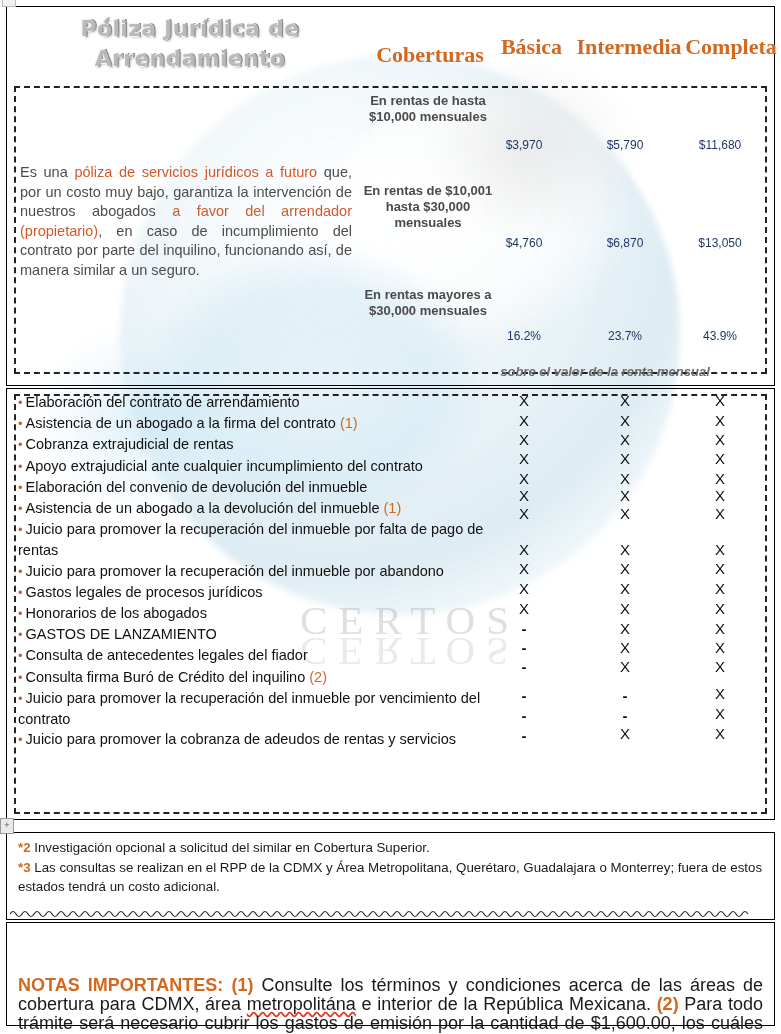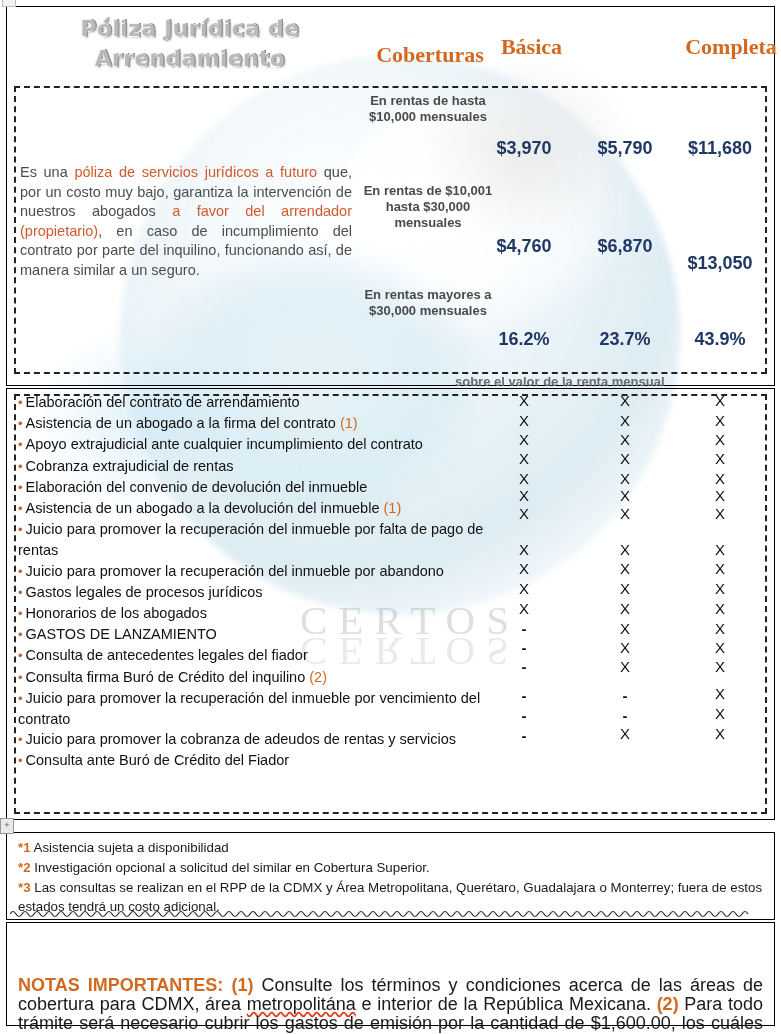--- a/index.html
+++ b/index.html
@@ -183,36 +183,38 @@
     font-weight: bold;
     font-size: 13px;
     line-height: 16px;
     color: #4a4a4a;
     text-align: center;
     width: 150px;
     z-index: 4;
   }
   .price-cell {
     position: absolute;
-    font-weight: bold;
-    font-size: 18px;
+    font-weight: normal;
+    font-size: 12px;
     color: #1f3864;
     text-align: center;
     z-index: 4;
     white-space: nowrap;
   }
   #footnote-rent {
     position: absolute;
-    left: 455px; top: 374px;
+    left: 455px; top: 364px;
     width: 300px;
     font-size: 13px;
     font-weight: bold;
     color: #6b6b6b;
+    text-align: center;
     z-index: 6;
     white-space: nowrap;
+    font-style: italic;
   }
 
   
   .c-basica    { left: 476px; width: 96px; }
   .c-intermedia{ left: 560px; width: 130px; }
   .c-completa  { left: 660px; width: 120px; }
 
   
   #list-zone {
     position: absolute;
@@ -307,66 +309,66 @@
 <div class="frame" id="frame-list"></div>
 <div class="frame" id="frame-notes"></div>
 <div class="frame" id="frame-important"></div>
 <div id="top-handle"></div>
 <div id="left-handle">+</div>
 
 <div id="header-band">
   <div id="doc-title">Póliza Jurídica de Arrendamiento</div>
   <div class="col-head" id="head-coberturas">Coberturas</div>
   <div class="col-head" id="head-basica">Básica</div>
+  <div class="col-head" id="head-intermedia">Intermedia</div>
   <div class="col-head" id="head-completa">Completa</div>
 </div>
 
 <div id="price-zone"></div>
 
 <div id="intro-text">
   <span>Es una </span><span class="hl">póliza de servicios jurídicos a futuro</span><span> que, por un costo muy bajo, garantiza la intervención de nuestros abogados </span><span class="hl">a favor del arrendador (propietario)</span><span>, en caso de incumplimiento del contrato por parte del inquilino, funcionando así, de manera similar a un seguro.</span>
 </div>
 
 <div class="band-label" style="left:353px; top:93px;">En rentas de hasta $10,000 mensuales</div>
 <div class="band-label" style="left:353px; top:183px;">En rentas de $10,001 hasta $30,000 mensuales</div>
 <div class="band-label" style="left:353px; top:287px;">En rentas mayores a $30,000 mensuales</div>
 
 <div class="price-cell c-basica" style="top:138px;">$3,970</div>
 <div class="price-cell c-intermedia" style="top:138px;">$5,790</div>
 <div class="price-cell c-completa" style="top:138px;">$11,680</div>
 
 <div class="price-cell c-basica" style="top:236px;">$4,760</div>
 <div class="price-cell c-intermedia" style="top:236px;">$6,870</div>
-<div class="price-cell c-completa" style="top:236px;margin-top:17px;">$13,050</div>
+<div class="price-cell c-completa" style="top:236px;">$13,050</div>
 
 <div class="price-cell c-basica" style="top:329px;">16.2%</div>
 <div class="price-cell c-intermedia" style="top:329px;">23.7%</div>
 <div class="price-cell c-completa" style="top:329px;">43.9%</div>
 
 <div id="footnote-rent">sobre el valor de la renta mensual</div>
 
 <div id="list-zone"></div>
 
 <div id="coverage-list">
   <div class="cov-item"><span class="bul">•</span><span>Elaboración del contrato de arrendamiento</span> <span class="ref"></span></div>
   <div class="cov-item"><span class="bul">•</span><span>Asistencia de un abogado a la firma del contrato</span> <span class="ref">(1)</span></div>
+  <div class="cov-item"><span class="bul">•</span><span>Cobranza extrajudicial de rentas</span> <span class="ref"></span></div>
   <div class="cov-item"><span class="bul">•</span><span>Apoyo extrajudicial ante cualquier incumplimiento del contrato</span> <span class="ref"></span></div>
-  <div class="cov-item"><span class="bul">•</span><span>Cobranza extrajudicial de rentas</span> <span class="ref"></span></div>
   <div class="cov-item"><span class="bul">•</span><span>Elaboración del convenio de devolución del inmueble</span> <span class="ref"></span></div>
   <div class="cov-item"><span class="bul">•</span><span>Asistencia de un abogado a la devolución del inmueble</span> <span class="ref">(1)</span></div>
   <div class="cov-item"><span class="bul">•</span><span>Juicio para promover la recuperación del inmueble por falta de pago de rentas</span> <span class="ref"></span></div>
   <div class="cov-item"><span class="bul">•</span><span>Juicio para promover la recuperación del inmueble por abandono</span> <span class="ref"></span></div>
   <div class="cov-item"><span class="bul">•</span><span>Gastos legales de procesos jurídicos</span> <span class="ref"></span></div>
   <div class="cov-item"><span class="bul">•</span><span>Honorarios de los abogados</span> <span class="ref"></span></div>
   <div class="cov-item"><span class="bul">•</span><span>GASTOS DE LANZAMIENTO</span> <span class="ref"></span></div>
   <div class="cov-item"><span class="bul">•</span><span>Consulta de antecedentes legales del fiador</span> <span class="ref"></span></div>
   <div class="cov-item"><span class="bul">•</span><span>Consulta firma Buró de Crédito del inquilino</span> <span class="ref">(2)</span></div>
   <div class="cov-item"><span class="bul">•</span><span>Juicio para promover la recuperación del inmueble por vencimiento del contrato</span> <span class="ref"></span></div>
   <div class="cov-item"><span class="bul">•</span><span>Juicio para promover la cobranza de adeudos de rentas y servicios</span> <span class="ref"></span></div>
-  <div class="cov-item"><span class="bul">•</span><span>Consulta ante Buró de Crédito del Fiador</span> <span class="ref"></span></div>
 </div>
 
 <div class="mark c-basica" style="top:392px;">X</div>
 <div class="mark c-intermedia" style="top:392px;">X</div>
 <div class="mark c-completa" style="top:392px;">X</div>
 
 <div class="mark c-basica" style="top:412px;">X</div>
 <div class="mark c-intermedia" style="top:412px;">X</div>
 <div class="mark c-completa" style="top:412px;">X</div>
 
@@ -424,21 +426,20 @@
 
 <div class="mark dash c-basica" style="top:707px;">-</div>
 <div class="mark dash c-intermedia" style="top:707px;">-</div>
 <div class="mark c-completa" style="top:705px;">X</div>
 
 <div class="mark dash c-basica" style="top:727px;">-</div>
 <div class="mark c-intermedia" style="top:725px;">X</div>
 <div class="mark c-completa" style="top:725px;">X</div>
 
 <div id="notes-box">
-  <div class="note-line"><span class="star">*1</span><span> Asistencia sujeta a disponibilidad</span></div>
   <div class="note-line"><span class="star">*2</span><span> Investigación opcional a solicitud del similar en Cobertura Superior.</span></div>
   <div class="note-line"><span class="star">*3</span><span> Las consultas se realizan en el RPP de la CDMX y Área Metropolitana, Querétaro, Guadalajara o Monterrey; fuera de estos estados tendrá un costo adicional.</span></div>
 </div>
 
 <svg id="zigzag" viewBox="0 0 760 12" preserveAspectRatio="none">
   <path d="M0 6 q3 -5 6 0 t6 0 t6 0 t6 0 t6 0 t6 0 t6 0 t6 0 t6 0 t6 0 t6 0 t6 0 t6 0 t6 0 t6 0 t6 0 t6 0 t6 0 t6 0 t6 0 t6 0 t6 0 t6 0 t6 0 t6 0 t6 0 t6 0 t6 0 t6 0 t6 0 t6 0 t6 0 t6 0 t6 0 t6 0 t6 0 t6 0 t6 0 t6 0 t6 0 t6 0 t6 0 t6 0 t6 0 t6 0 t6 0 t6 0 t6 0 t6 0 t6 0 t6 0 t6 0 t6 0 t6 0 t6 0 t6 0 t6 0 t6 0 t6 0 t6 0 t6 0 t6 0 t6 0 t6 0 t6 0 t6 0 t6 0 t6 0 t6 0 t6 0 t6 0 t6 0 t6 0 t6 0 t6 0 t6 0 t6 0 t6 0 t6 0 t6 0 t6 0 t6 0 t6 0 t6 0 t6 0 t6 0 t6 0 t6 0 t6 0 t6 0 t6 0 t6 0 t6 0 t6 0 t6 0 t6 0 t6 0 t6 0 t6 0 t6 0 t6 0 t6 0 t6 0 t6 0 t6 0 t6 0 t6 0 t6 0 t6 0 t6 0 t6 0 t6 0 t6 0 t6 0 t6 0 t6 0 t6 0 t6 0 t6 0 t6 0 t6 0 t6 0 t6 0" fill="none" stroke="#222" stroke-width="1.2"></path>
 </svg>
 
 <div id="important-box">
   <span class="imp-head">NOTAS IMPORTANTES:</span>

